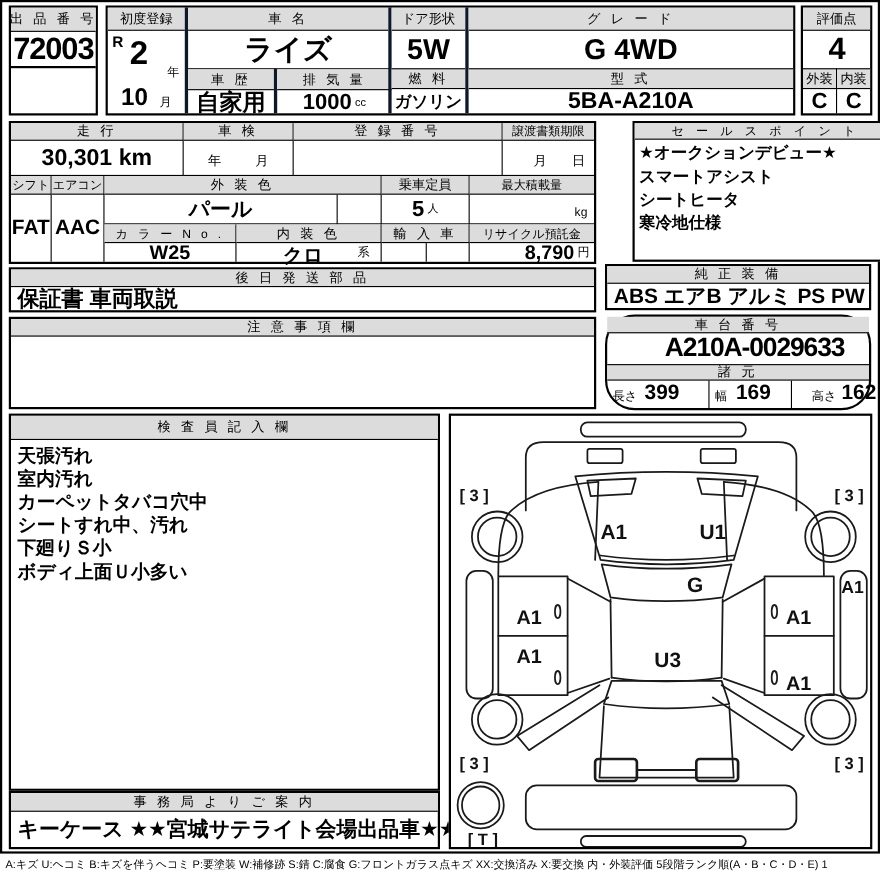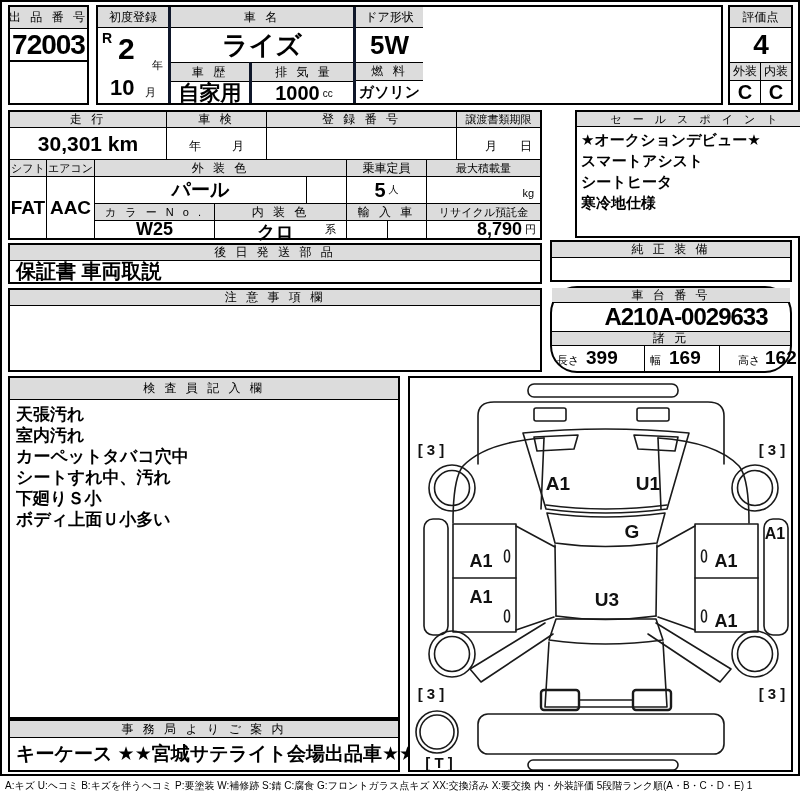--- a/index.html
+++ b/index.html
@@ -65,20 +65,26 @@
       </div>
     </div>
 
     <div class="cell bl" style="left:255px;top:0;width:70px;height:96px;">
       <div class="cell hd tight" style="left:0;top:0;width:100%;height:21px;">ドア形状</div>
       <div class="cell v" style="left:0;top:21px;width:100%;height:34px;font-size:26px;">5W</div>
       <div class="cell hd bt" style="left:0;top:55px;width:100%;height:19px;">燃 料</div>
       <div class="cell v" style="left:0;top:74px;width:100%;height:22px;font-size:15px;">ガソリン</div>
     </div>
 
+    <div class="cell bl" style="left:325px;top:0;width:298px;height:96px;">
+      <div class="cell hd" style="left:0;top:0;width:100%;height:21px;">グ レ ー ド</div>
+      <div class="cell v" style="left:0;top:21px;width:100%;height:34px;font-size:26px;">G 4WD</div>
+      <div class="cell hd bt" style="left:0;top:55px;width:100%;height:19px;">型 式</div>
+      <div class="cell v" style="left:0;top:74px;width:100%;height:22px;font-size:21px;">5BA-A210A</div>
+    </div>
   </div>
 
   <div class="box" style="left:728px;top:5px;width:65px;height:100px;">
     <div class="cell hd tight" style="left:0;top:0;width:100%;height:21px;">評価点</div>
     <div class="cell v big" style="left:0;top:21px;width:100%;height:34px;">4</div>
     <div class="cell hd tight bt br" style="left:0;top:55px;width:31px;height:19px;">外装</div>
     <div class="cell hd tight bt" style="left:31px;top:55px;width:30px;height:19px;">内装</div>
     <div class="cell v br" style="left:0;top:74px;width:31px;height:22px;font-size:20px;">C</div>
     <div class="cell v" style="left:31px;top:74px;width:30px;height:22px;font-size:20px;">C</div>
   </div>
@@ -149,20 +155,21 @@
     </div>
   </div>
 
   <div class="box" style="left:8px;top:243px;width:534px;height:41px;">
     <div class="cell hd" style="left:0;top:0;width:100%;height:16px;">後 日 発 送 部 品</div>
     <div class="cell v leftval" style="left:0;top:16px;width:100%;height:21px;font-size:20px;">保証書 車両取説</div>
   </div>
 
   <div class="box" style="left:550px;top:240px;width:242px;height:42px;">
     <div class="cell hd" style="left:0;top:0;width:100%;height:16px;">純 正 装 備</div>
+    <div class="cell v leftval" style="left:0;top:16px;width:100%;height:22px;font-size:19px;">ABS エアB アルミ PS PW</div>
   </div>
 
   <div class="box" style="left:8px;top:288px;width:534px;height:84px;">
     <div class="cell hd" style="left:0;top:0;width:100%;height:16px;">注 意 事 項 欄</div>
     <div class="cell" style="left:0;top:16px;width:100%;height:64px;"></div>
   </div>
 
   <div class="box" style="left:550px;top:286px;width:242px;height:87px;border-radius:27px;">
     <div class="cell hd" style="left:0;top:0;width:100%;height:15px;">車 台 番 号</div>
     <div class="cell v" style="left:0;top:15px;width:100%;height:28px;font-size:24px;letter-spacing:-1px;margin-left:15px;">A210A-0029633</div>

